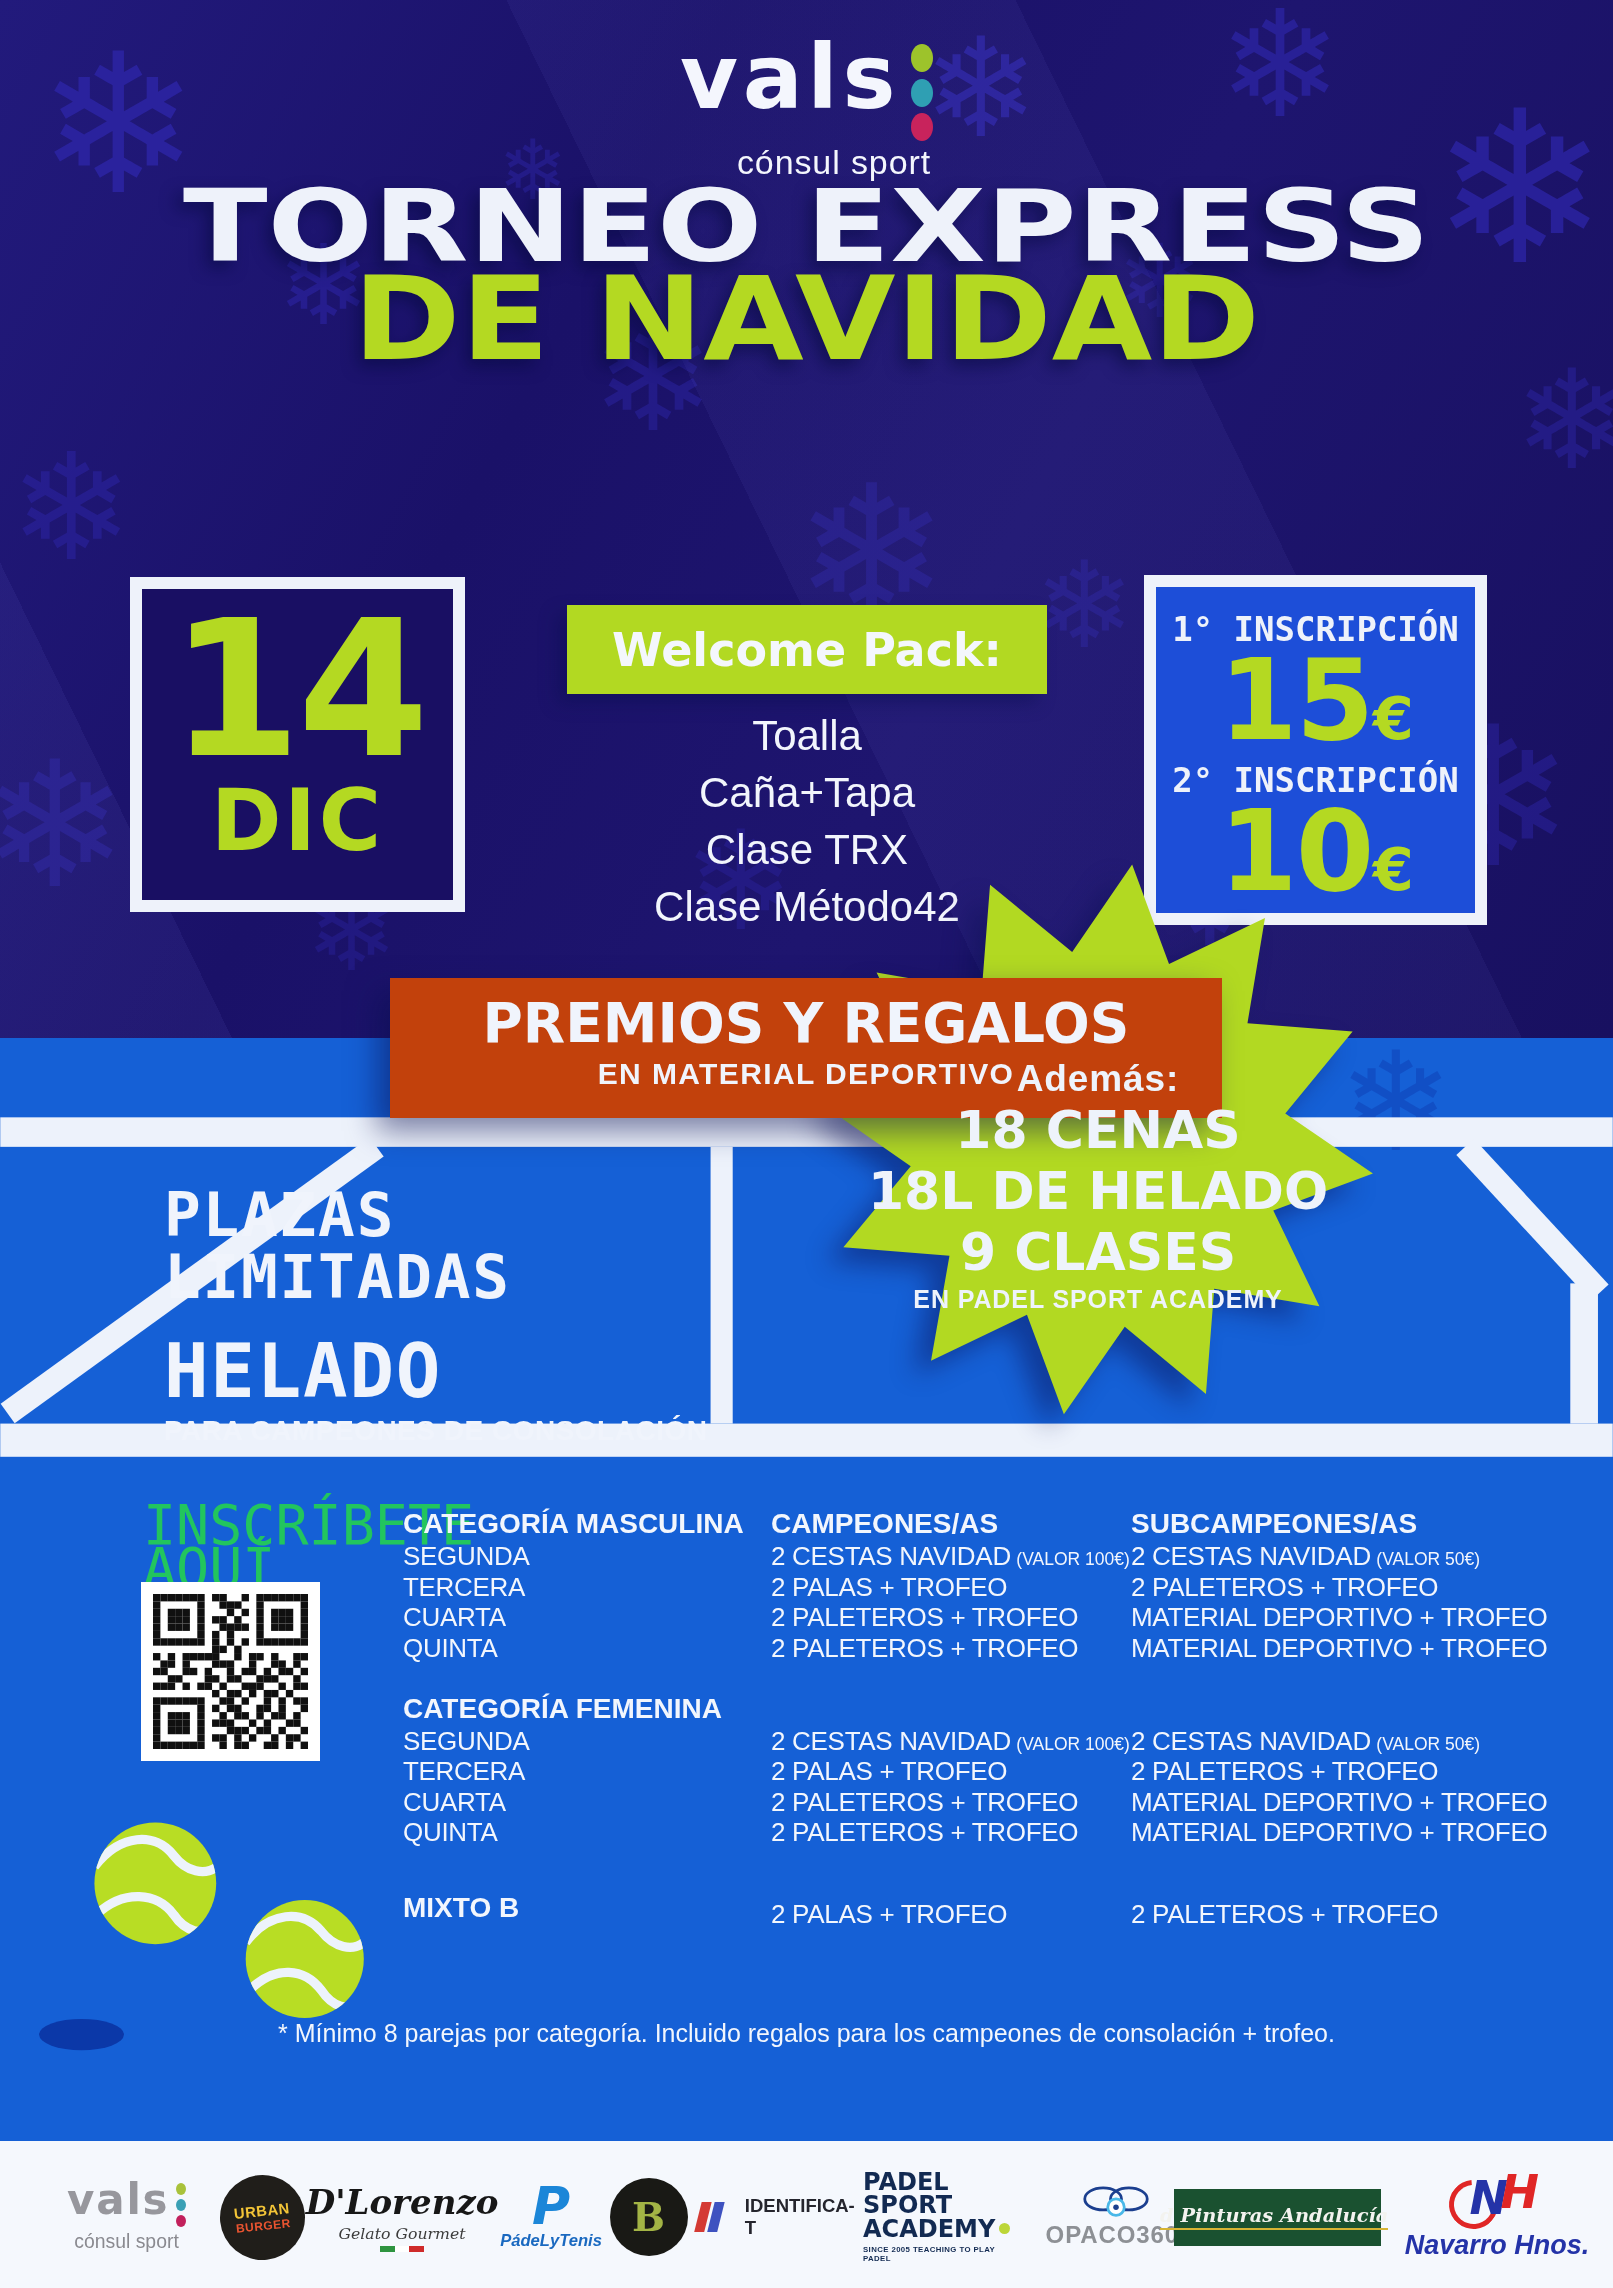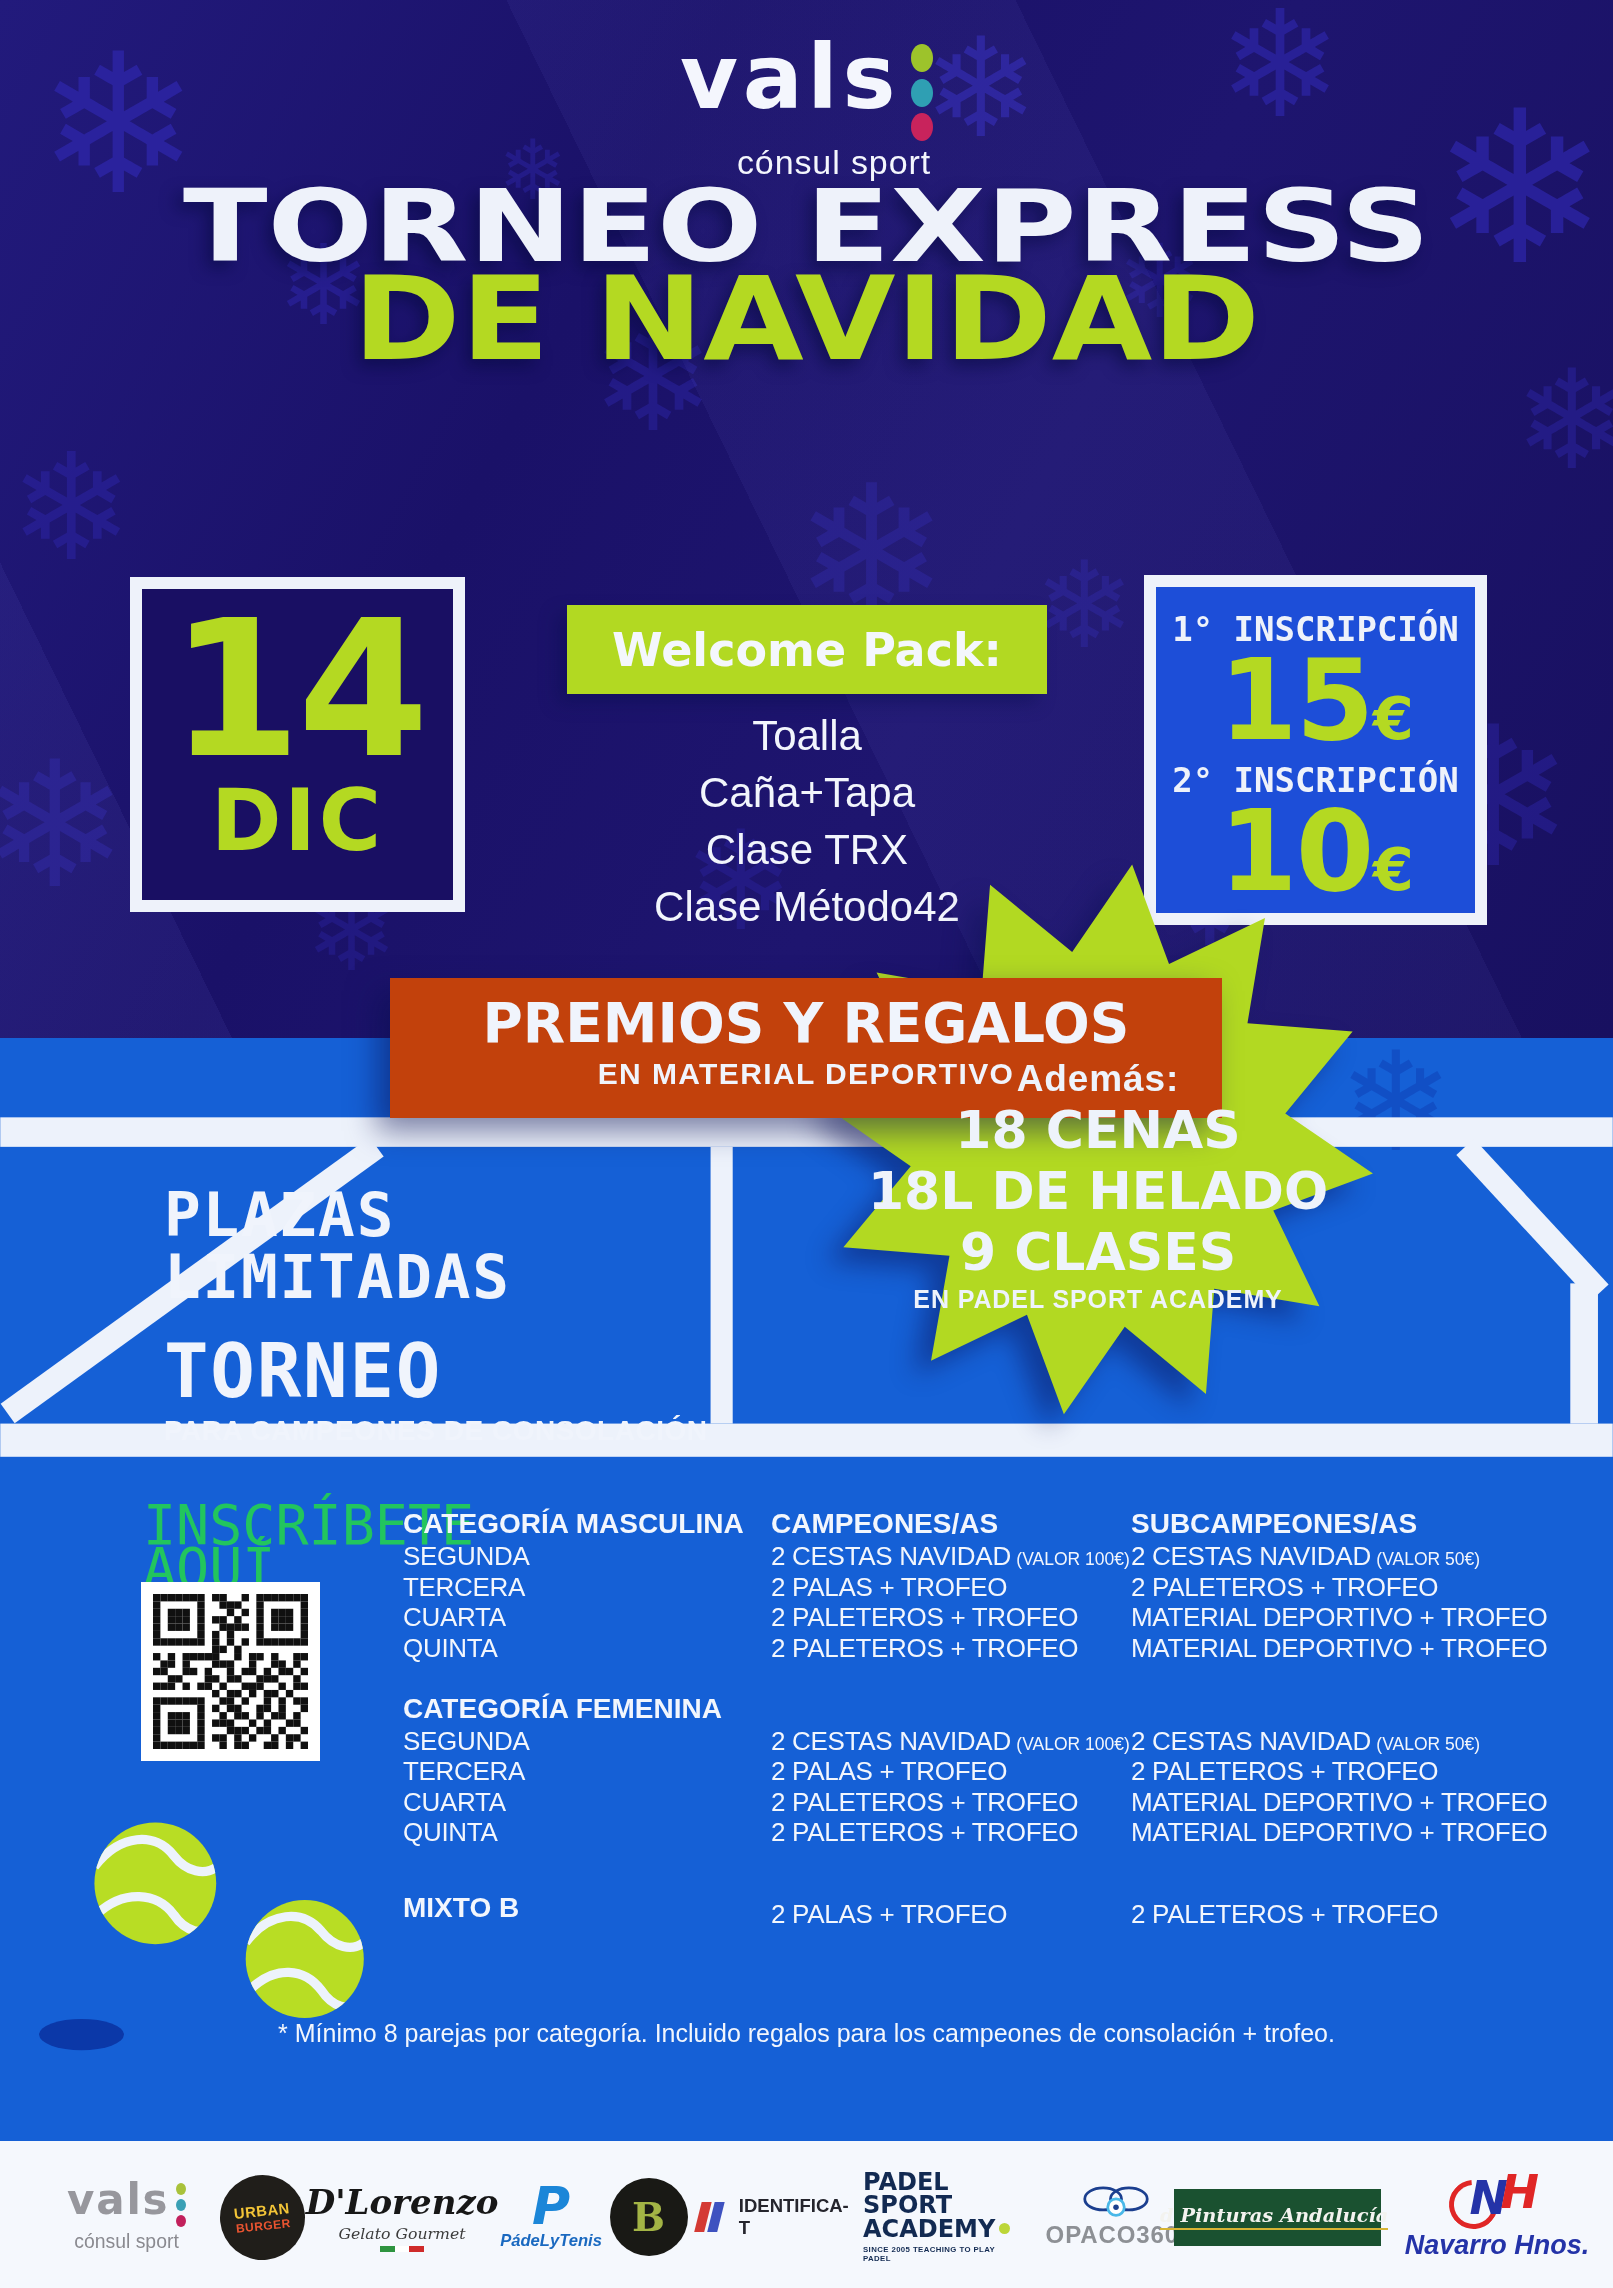--- a/index.html
+++ b/index.html
@@ -101,21 +101,21 @@
     align-items:center;justify-content:center;transform:rotate(-6deg);}
   .ub-l1{font-size:14.8px;font-weight:900;color:#f2c437;letter-spacing:0.5px;}
   .ub-l2{font-size:12px;font-weight:900;color:#ea5430;letter-spacing:0.5px;}
   .dl-name{font-family:"DejaVu Serif",serif;font-style:italic;font-weight:700;font-size:34px;color:#171717;}
   .dl-tag{font-family:"DejaVu Serif",serif;font-style:italic;font-size:15.7px;color:#3c3c3c;margin-top:1.8px;}
   .dl-flag{width:44px;height:5.5px;margin-top:3.7px;background:linear-gradient(90deg,#2e9440 0 33%,#ffffff 33% 66%,#cf2b2b 66%);}
   .pt-p{font-family:"DejaVu Sans",sans-serif;font-weight:900;font-style:italic;font-size:52px;line-height:.9;color:#1b86d8;}
   .pt-name{font-weight:800;font-style:italic;font-size:16.6px;color:#1a69c0;margin-top:1.8px;}
   .b-circle{width:78px;height:78px;border-radius:50%;background:#191915;display:flex;align-items:center;justify-content:center;}
   .b-letter{font-family:"DejaVu Serif",serif;font-weight:700;font-size:39px;color:#a3b445;}
-  .idt-row{display:inline-flex;align-items:center;gap:18px;}
+  .idt-row{display:inline-flex;align-items:center;gap:24px;}
   .idt-icon{display:inline-flex;gap:2.8px;}
   .idt-bar{width:10px;height:29.5px;transform:skewX(-14deg);}
   .idtb1{background:#d43a34;} .idtb2{background:#3e52c0;}
   .idt-name{font-weight:900;font-size:18.5px;color:#25252d;}
   .psa{align-items:flex-start;}
   .psa-line{font-family:"DejaVu Sans",sans-serif;font-weight:900;font-size:24px;line-height:.98;color:#122a52;}
   .psa-row{display:flex;align-items:center;}
   .psa-ball{width:11px;height:11px;border-radius:50%;background:#bcd638;margin:0 0 2.8px 3.7px;}
   .psa-tag{font-size:7.8px;font-weight:700;letter-spacing:0.4px;color:#122a52;margin-top:4px;}
   .op-name{font-size:24px;font-weight:600;color:#8d9095;letter-spacing:0.9px;}
@@ -225,21 +225,21 @@
     <div class="star-intro">Además:</div>
     <div class="star-line">18 CENAS</div>
     <div class="star-line">18L DE HELADO</div>
     <div class="star-line">9 CLASES</div>
     <div class="star-note">EN PADEL SPORT ACADEMY</div>
   </div>
 
   <div class="plazas">
     <div class="plazas-big">PLAZAS</div>
     <div class="plazas-big">LIMITADAS</div>
-    <div class="plazas-premios">TORNEO</div>
+    <div class="plazas-premios">HELADO</div>
     <div class="plazas-sub">PARA CAMPEONES DE CONSOLACIÓN</div>
   </div>
 
   <div class="signup">
     <div>INSCRÍBETE</div>
     <div>AQUÍ</div>
   </div>
   <div class="qr-box">
     <svg id="qr-svg" width="155" height="155" viewBox="0 0 168 168" fill="#101010">
         <rect x="0" y="0" width="8" height="8"></rect>

